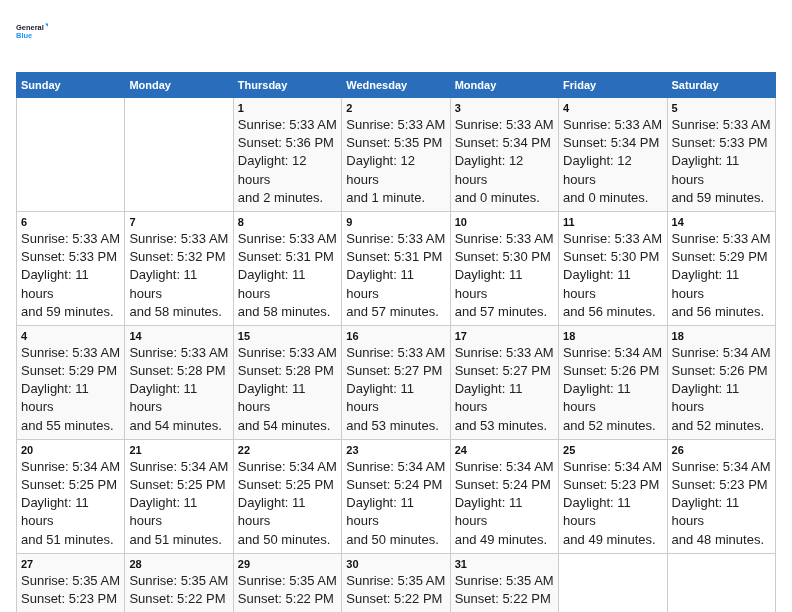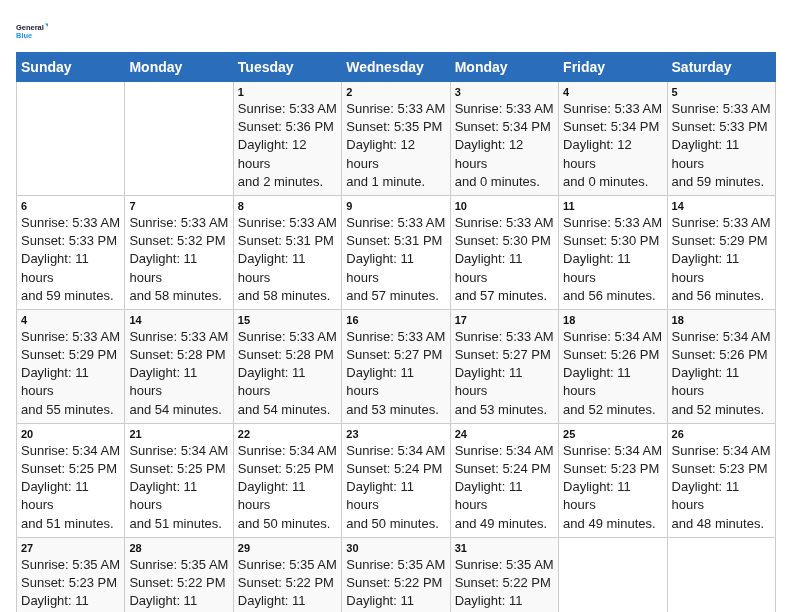--- a/index.html
+++ b/index.html
@@ -7,21 +7,21 @@
       font-family: Arial, sans-serif;
       background: #fff;
       width: 792px;
       min-height: 612px;
       padding: 16px;
     }
     .header {
       display: flex;
       justify-content: space-between;
       align-items: flex-start;
-      margin-bottom: 4px;
+      margin-bottom: 24px;
     }
     .logo {
       display: flex;
       align-items: center;
       gap: 4px;
     }
     .title-block {
       text-align: right;
     }
     .month-title {
@@ -38,21 +38,21 @@
     table {
       width: 100%;
       border-collapse: collapse;
       font-size: 10px;
     }
     thead tr th {
       background: #2a6ebb;
       color: #fff;
       padding: 6px 4px;
       text-align: left;
-      font-size: 14px;
+      font-size: 11px;
       font-weight: bold;
       border: 1px solid #2a6ebb;
     }
     tbody tr td {
       border: 1px solid #ccc;
       vertical-align: top;
       padding: 4px 4px;
       min-height: 80px;
       height: 80px;
       width: calc(100% / 7);
@@ -92,21 +92,21 @@
     <div class="month-title"></div>
     <div class="location-title"></div>
   </div>
 </div>
 
 <table>
   <thead>
     <tr>
     <th>Sunday</th>
         <th>Monday</th>
-        <th>Tuesday</th>
+        <th>Thursday</th>
         <th>Wednesday</th>
         <th>Monday</th>
         <th>Friday</th>
         <th>Saturday</th>
       </tr>
   </thead>
   <tbody id="calendar-body">
   <tr>
         <td class="empty-cell"></td>
         <td class="empty-cell"></td>

